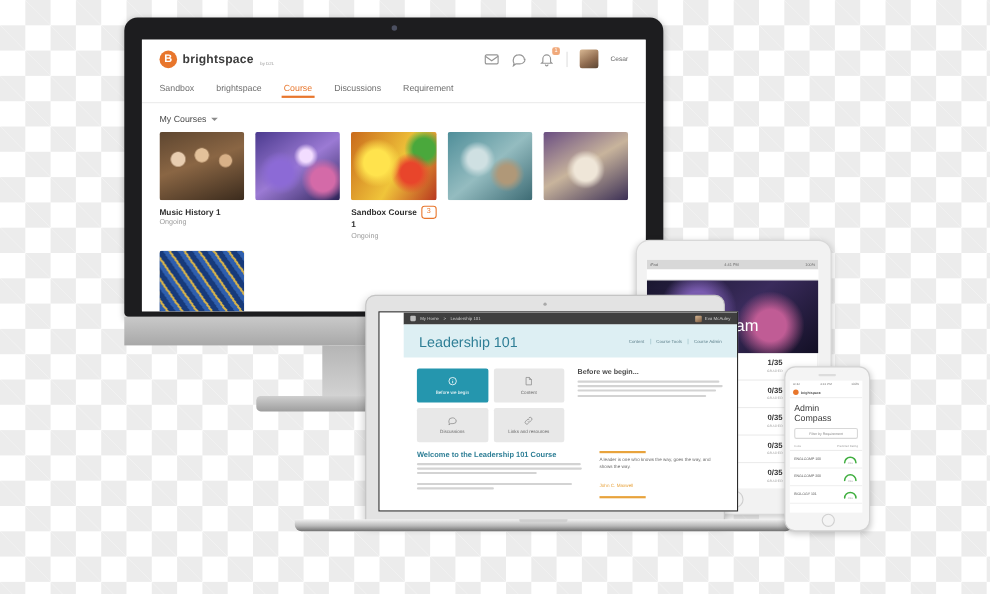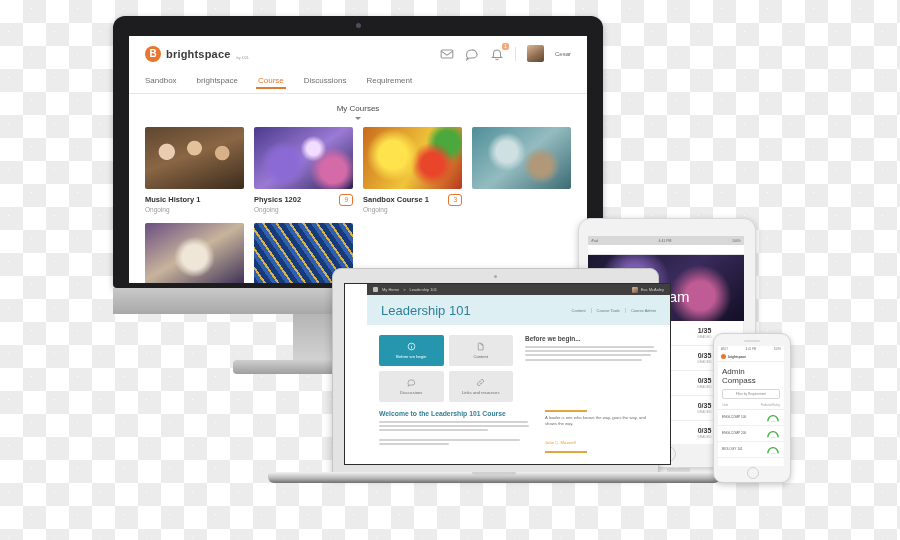--- a/index.html
+++ b/index.html
@@ -43,23 +43,23 @@
   .bs-sep{width:1px;height:14px;background:#e0e0e0;}
   .bs-avatar{width:17px;height:17px;border-radius:2px;overflow:hidden;
     background:linear-gradient(150deg,#d9b893,#8e6a4e 60%,#5b4634);}
   .bs-user{font-size:6px;color:#666;}
   .bs-nav{height:22px;display:flex;align-items:center;gap:20px;padding:0 16px;
     border-bottom:1px solid #e6e6e6;background:#fff;}
   .bs-nav-item{font-size:8px;color:#6e6e6e;position:relative;padding-bottom:4px;}
   .bs-nav-item.active{color:#e8762c;}
   .bs-nav-item.active:after{content:"";position:absolute;left:-2px;right:-2px;bottom:0;height:2px;background:#e8762c;}
   .bs-body{padding:10px 16px 0;background:#fff;}
-  .bs-sec{display:flex;align-items:center;gap:4px;font-size:8px;color:#4a4a4a;margin-bottom:7px;flex-direction:column;}
+  .bs-sec{display:flex;align-items:center;gap:4px;font-size:8px;color:#4a4a4a;margin-bottom:7px;}
   .caret{width:0;height:0;border-left:3px solid transparent;border-right:3px solid transparent;border-top:3.5px solid #8a8a8a;}
-  .card-grid{display:grid;grid-template-columns:repeat(4,1fr);gap:10px;}
+  .card-grid{display:grid;grid-template-columns:repeat(5,1fr);gap:10px;}
   .card-img{height:62px;border-radius:2px;}
   .card-meta{display:flex;align-items:flex-start;margin-top:5px;}
   .card-title{font-size:7.5px;color:#2f2f2f;font-weight:bold;line-height:1.5;}
   .card-status{font-size:6.5px;color:#9a9a9a;margin-top:1px;}
   .card-badge{margin-left:auto;border:1px solid #e8762c;color:#e8762c;font-size:6.5px;
     border-radius:3px;padding:1px 4px;line-height:1.3;}
   .img-music{background:
       radial-gradient(circle at 22% 40%,#e8cdb0 0 9%,transparent 10%),
       radial-gradient(circle at 50% 34%,#e3c19a 0 11%,transparent 12%),
       radial-gradient(circle at 78% 42%,#d8b188 0 8%,transparent 9%),
@@ -227,27 +227,20 @@
           <div class="card-img img-music"></div>
           <div class="card-meta">
             <div>
               <div class="card-title">Music History 1</div>
               <div class="card-status">Ongoing</div>
             </div>
           </div>
         </div>
         <div>
           <div class="card-img img-physics"></div>
-          <div class="card-meta">
-            <div>
-              <div class="card-title">Physics 1202</div>
-              <div class="card-status">Ongoing</div>
-            </div>
-            <div class="card-badge">9</div>
-          </div>
         </div>
         <div>
           <div class="card-img img-sandbox"></div>
           <div class="card-meta">
             <div>
               <div class="card-title">Sandbox Course 1</div>
               <div class="card-status">Ongoing</div>
             </div>
             <div class="card-badge">3</div>
           </div>

